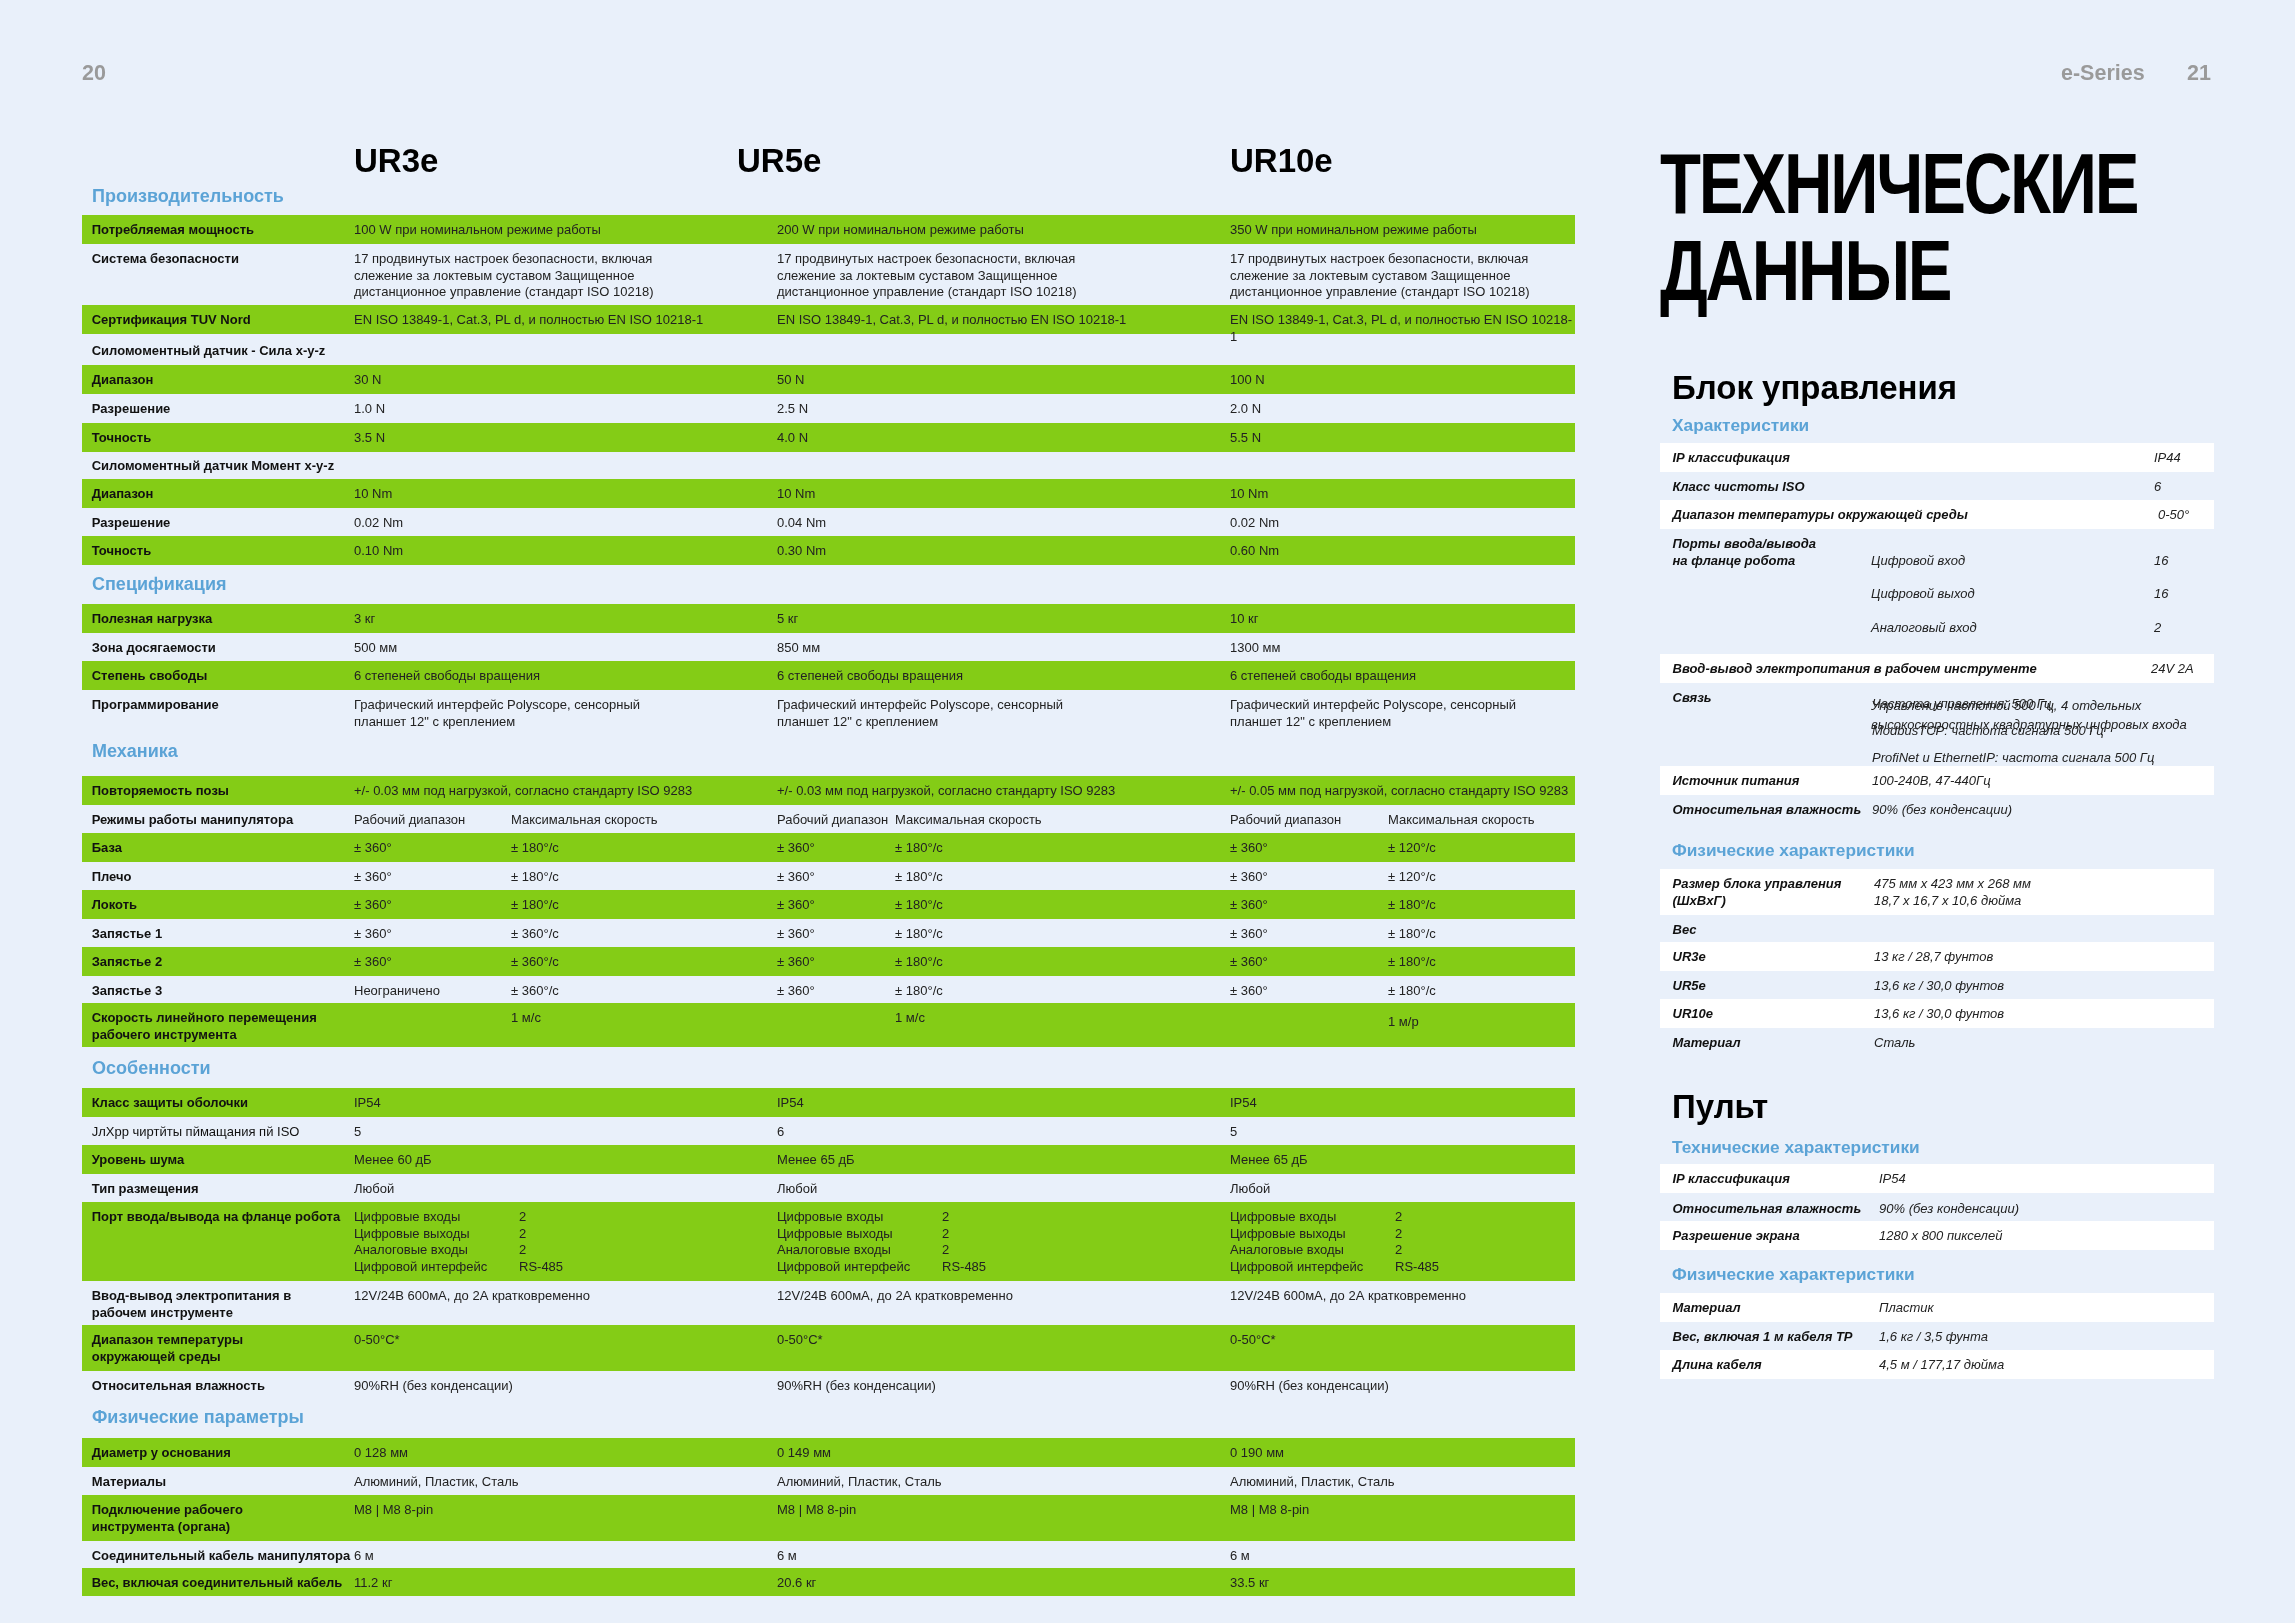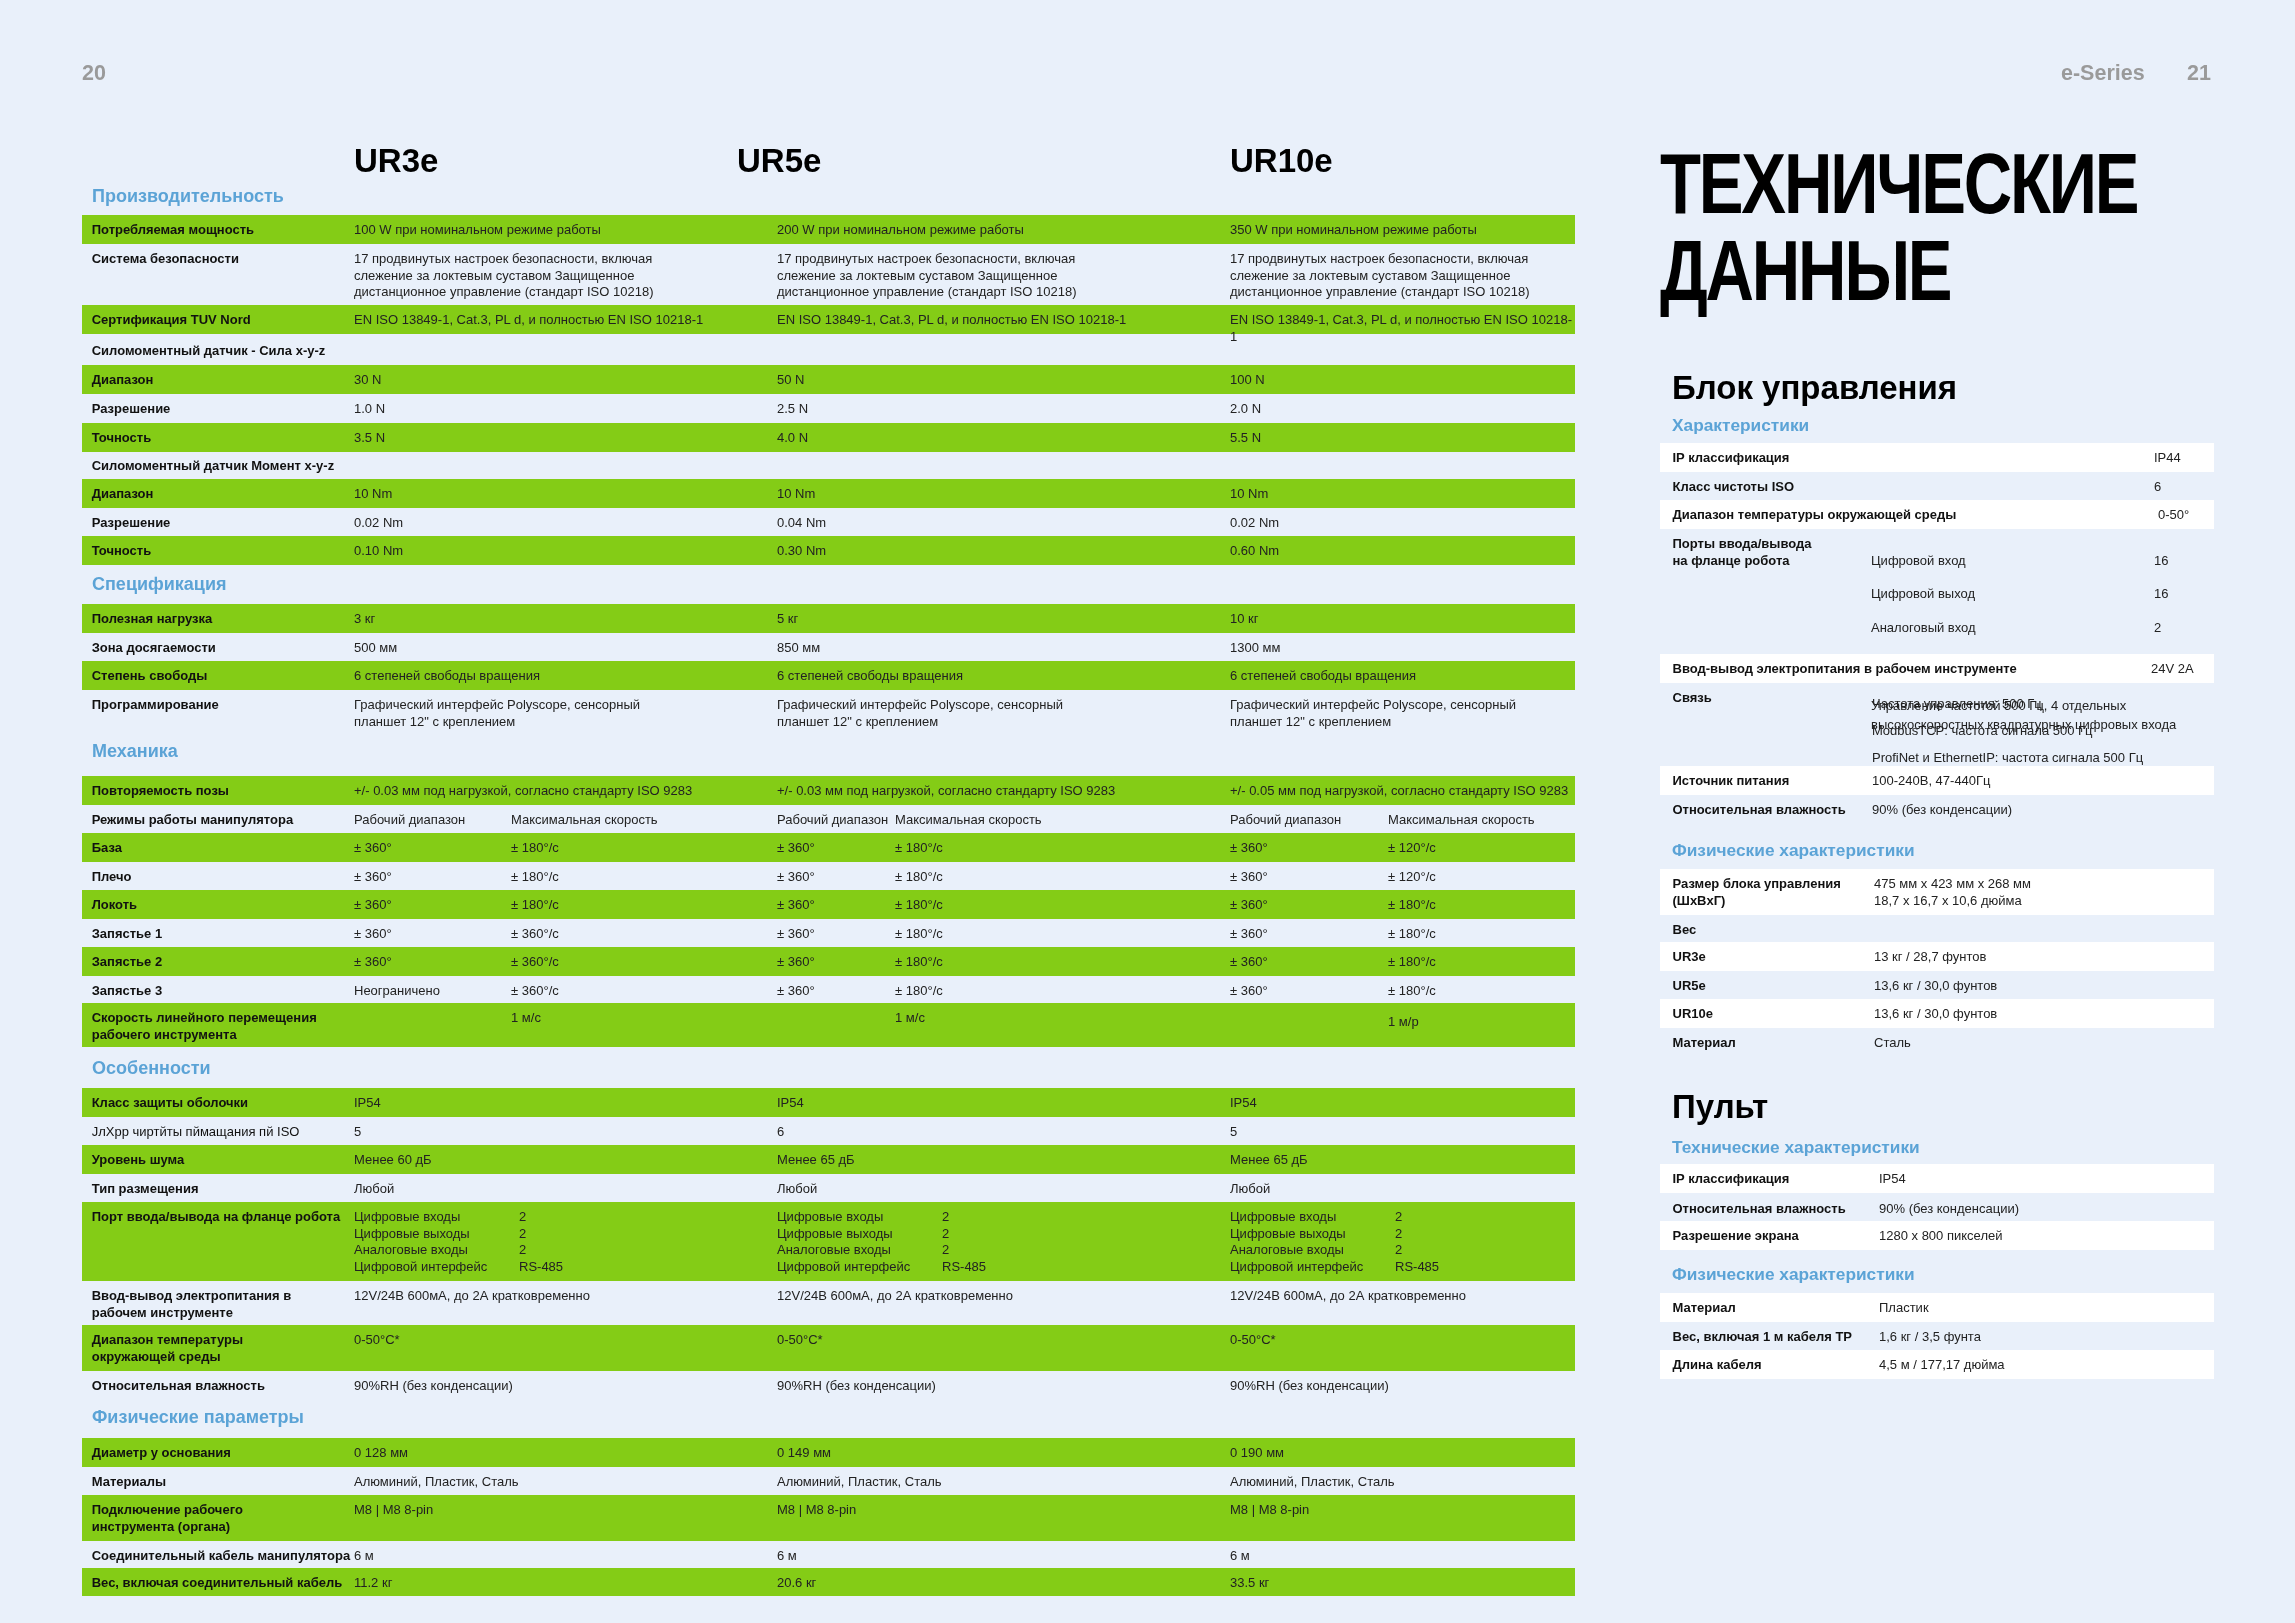--- a/index.html
+++ b/index.html
@@ -14,21 +14,21 @@
   .row .c{position:absolute;top:7px;line-height:16.7px;white-space:pre-line;}
   .x1{left:272px;} .x1b{left:429px;}
   .x2{left:655px;margin-left:40px;} .x2b{left:813px;}
   .x3{left:1148px;} .x3b{left:1306px;}
   .pair{position:absolute;top:7px;line-height:16.7px;}
   .pair .k{display:inline-block;width:165px;}
   .big{position:absolute;left:1660px;font-family:"Liberation Sans",sans-serif;font-weight:bold;color:#000;
        font-size:86px;letter-spacing:-2.8px;transform:scaleX(0.78);transform-origin:left top;line-height:83px;}
   .h2{position:absolute;left:1672px;font-size:33px;font-weight:bold;color:#000;}
   .sub{position:absolute;left:1672px;font-size:17.3px;font-weight:bold;color:#5ba3d6;}
-  .rrow{position:absolute;left:1660px;width:554px;font-size:13px;color:#222;}
+  .rrow{position:absolute;left:1660px;width:554px;font-size:13px;color:#222;font-style:italic;}
   .rrow.w{background:#fff;}
   .rrow .lab{position:absolute;left:12.5px;top:7px;font-weight:bold;color:#111;line-height:16.7px;}
   .rrow .v{position:absolute;top:7px;line-height:16.7px;white-space:pre-line;}
 </style>
 </head>
 <body>
 
 <div class="pgnum" style="left:82px">20</div>
 <div class="pgnum" style="left:2061px">e-Series</div>
 <div class="pgnum" style="left:2187px">21</div>

